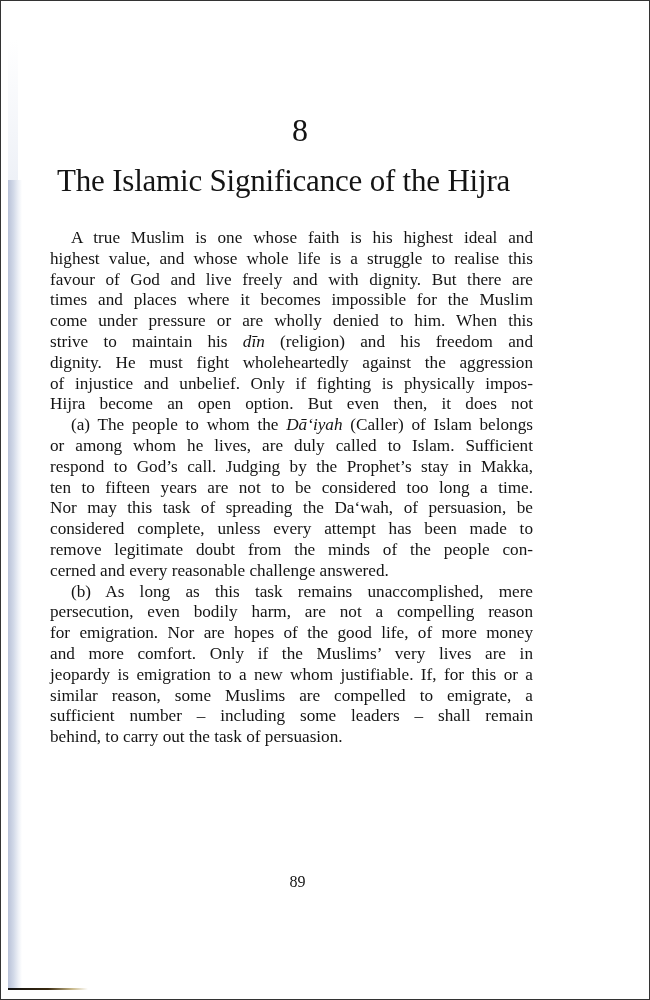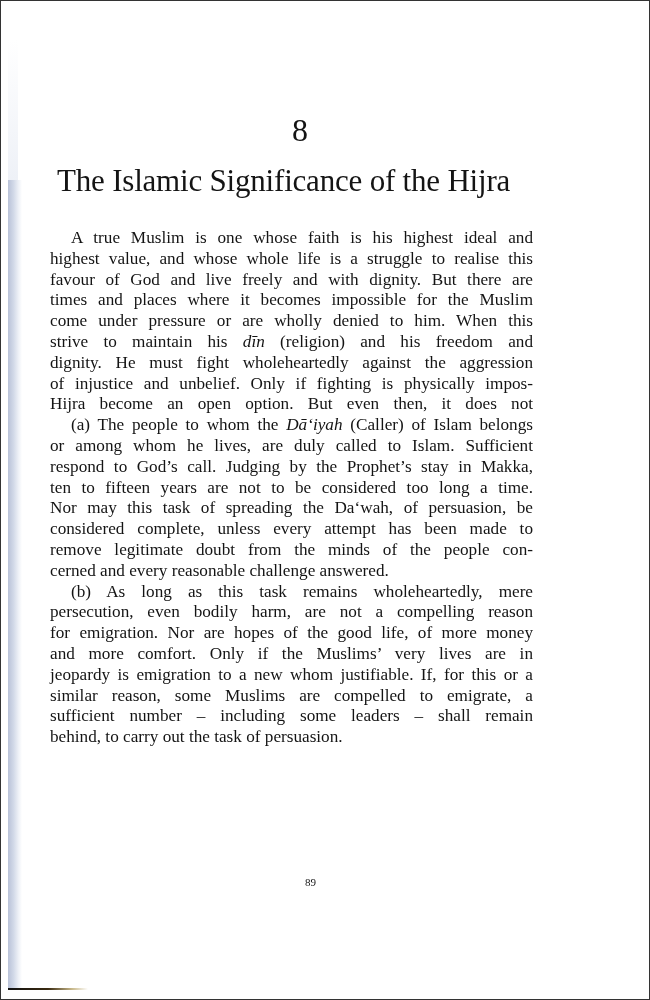--- a/index.html
+++ b/index.html
@@ -90,24 +90,24 @@
   .body-text .line.last {
     text-align-last: left;
   }
   .body-text .line.indent {
     padding-left: 21px;
   }
   em { font-style: italic; }
   .page-number {
     position: absolute;
     top: 874px;
-    left: 16px;
+    left: 3px;
     width: 565px;
     text-align: center;
-    font-size: 11px;
+    font-size: 16px;
     line-height: 16px;
     padding-left: 12px;
   }
 </style>
 </head>
 <body>
 
 <div class="frame"></div>
 <div class="gutter-shadow-top"></div>
 <div class="gutter-shadow"></div>
@@ -133,21 +133,21 @@
         <div class="line indent">(a) The people to whom the <em>Dā‘iyah</em> (Caller) of Islam belongs</div>
         <div class="line">or among whom he lives, are duly called to Islam. Sufficient</div>
         <div class="line">respond to God’s call. Judging by the Prophet’s stay in Makka,</div>
         <div class="line">ten to fifteen years are not to be considered too long a time.</div>
         <div class="line">Nor may this task of spreading the Da‘wah, of persuasion, be</div>
         <div class="line">considered complete, unless every attempt has been made to</div>
         <div class="line">remove legitimate doubt from the minds of the people con-</div>
         <div class="line last">cerned and every reasonable challenge answered.</div>
       </div>
     <div class="para">
-        <div class="line indent">(b) As long as this task remains wholeheartedly, mere</div>
+        <div class="line indent">(b) As long as this task remains unaccomplished, mere</div>
         <div class="line">persecution, even bodily harm, are not a compelling reason</div>
         <div class="line">for emigration. Nor are hopes of the good life, of more money</div>
         <div class="line">and more comfort. Only if the Muslims’ very lives are in</div>
         <div class="line">jeopardy is emigration to a new whom justifiable. If, for this or a</div>
         <div class="line">similar reason, some Muslims are compelled to emigrate, a</div>
         <div class="line">sufficient number – including some leaders – shall remain</div>
         <div class="line last">behind, to carry out the task of persuasion.</div>
       </div>
   </div>
 

